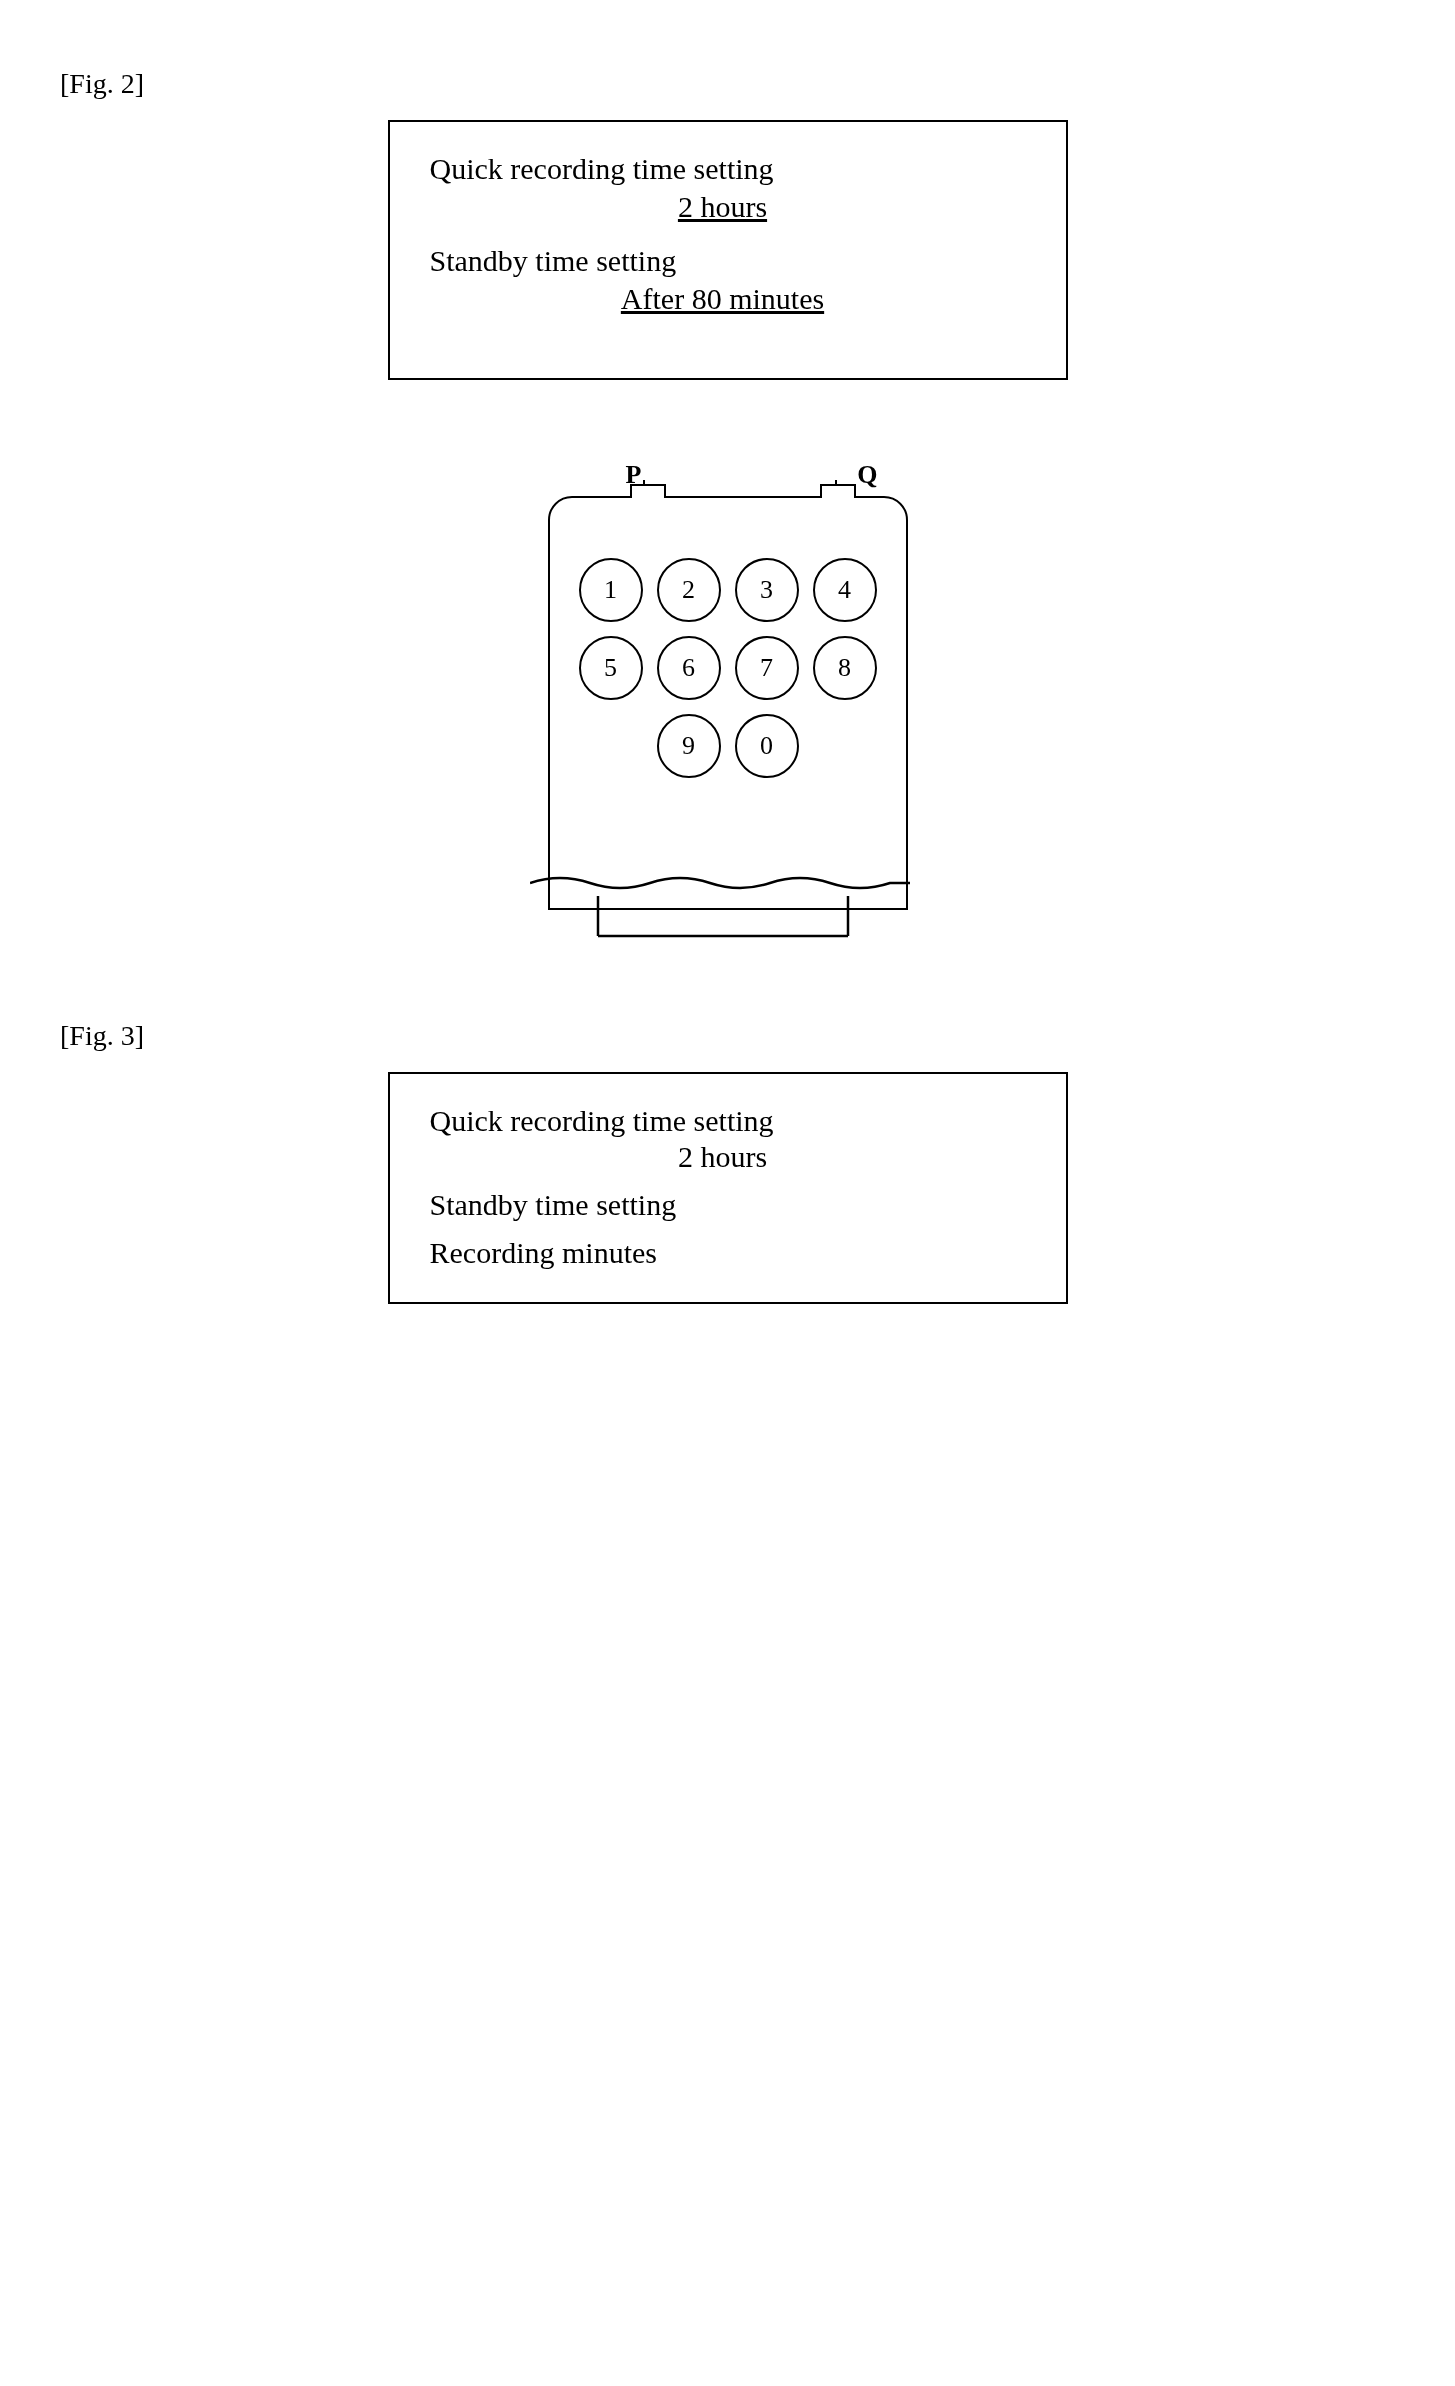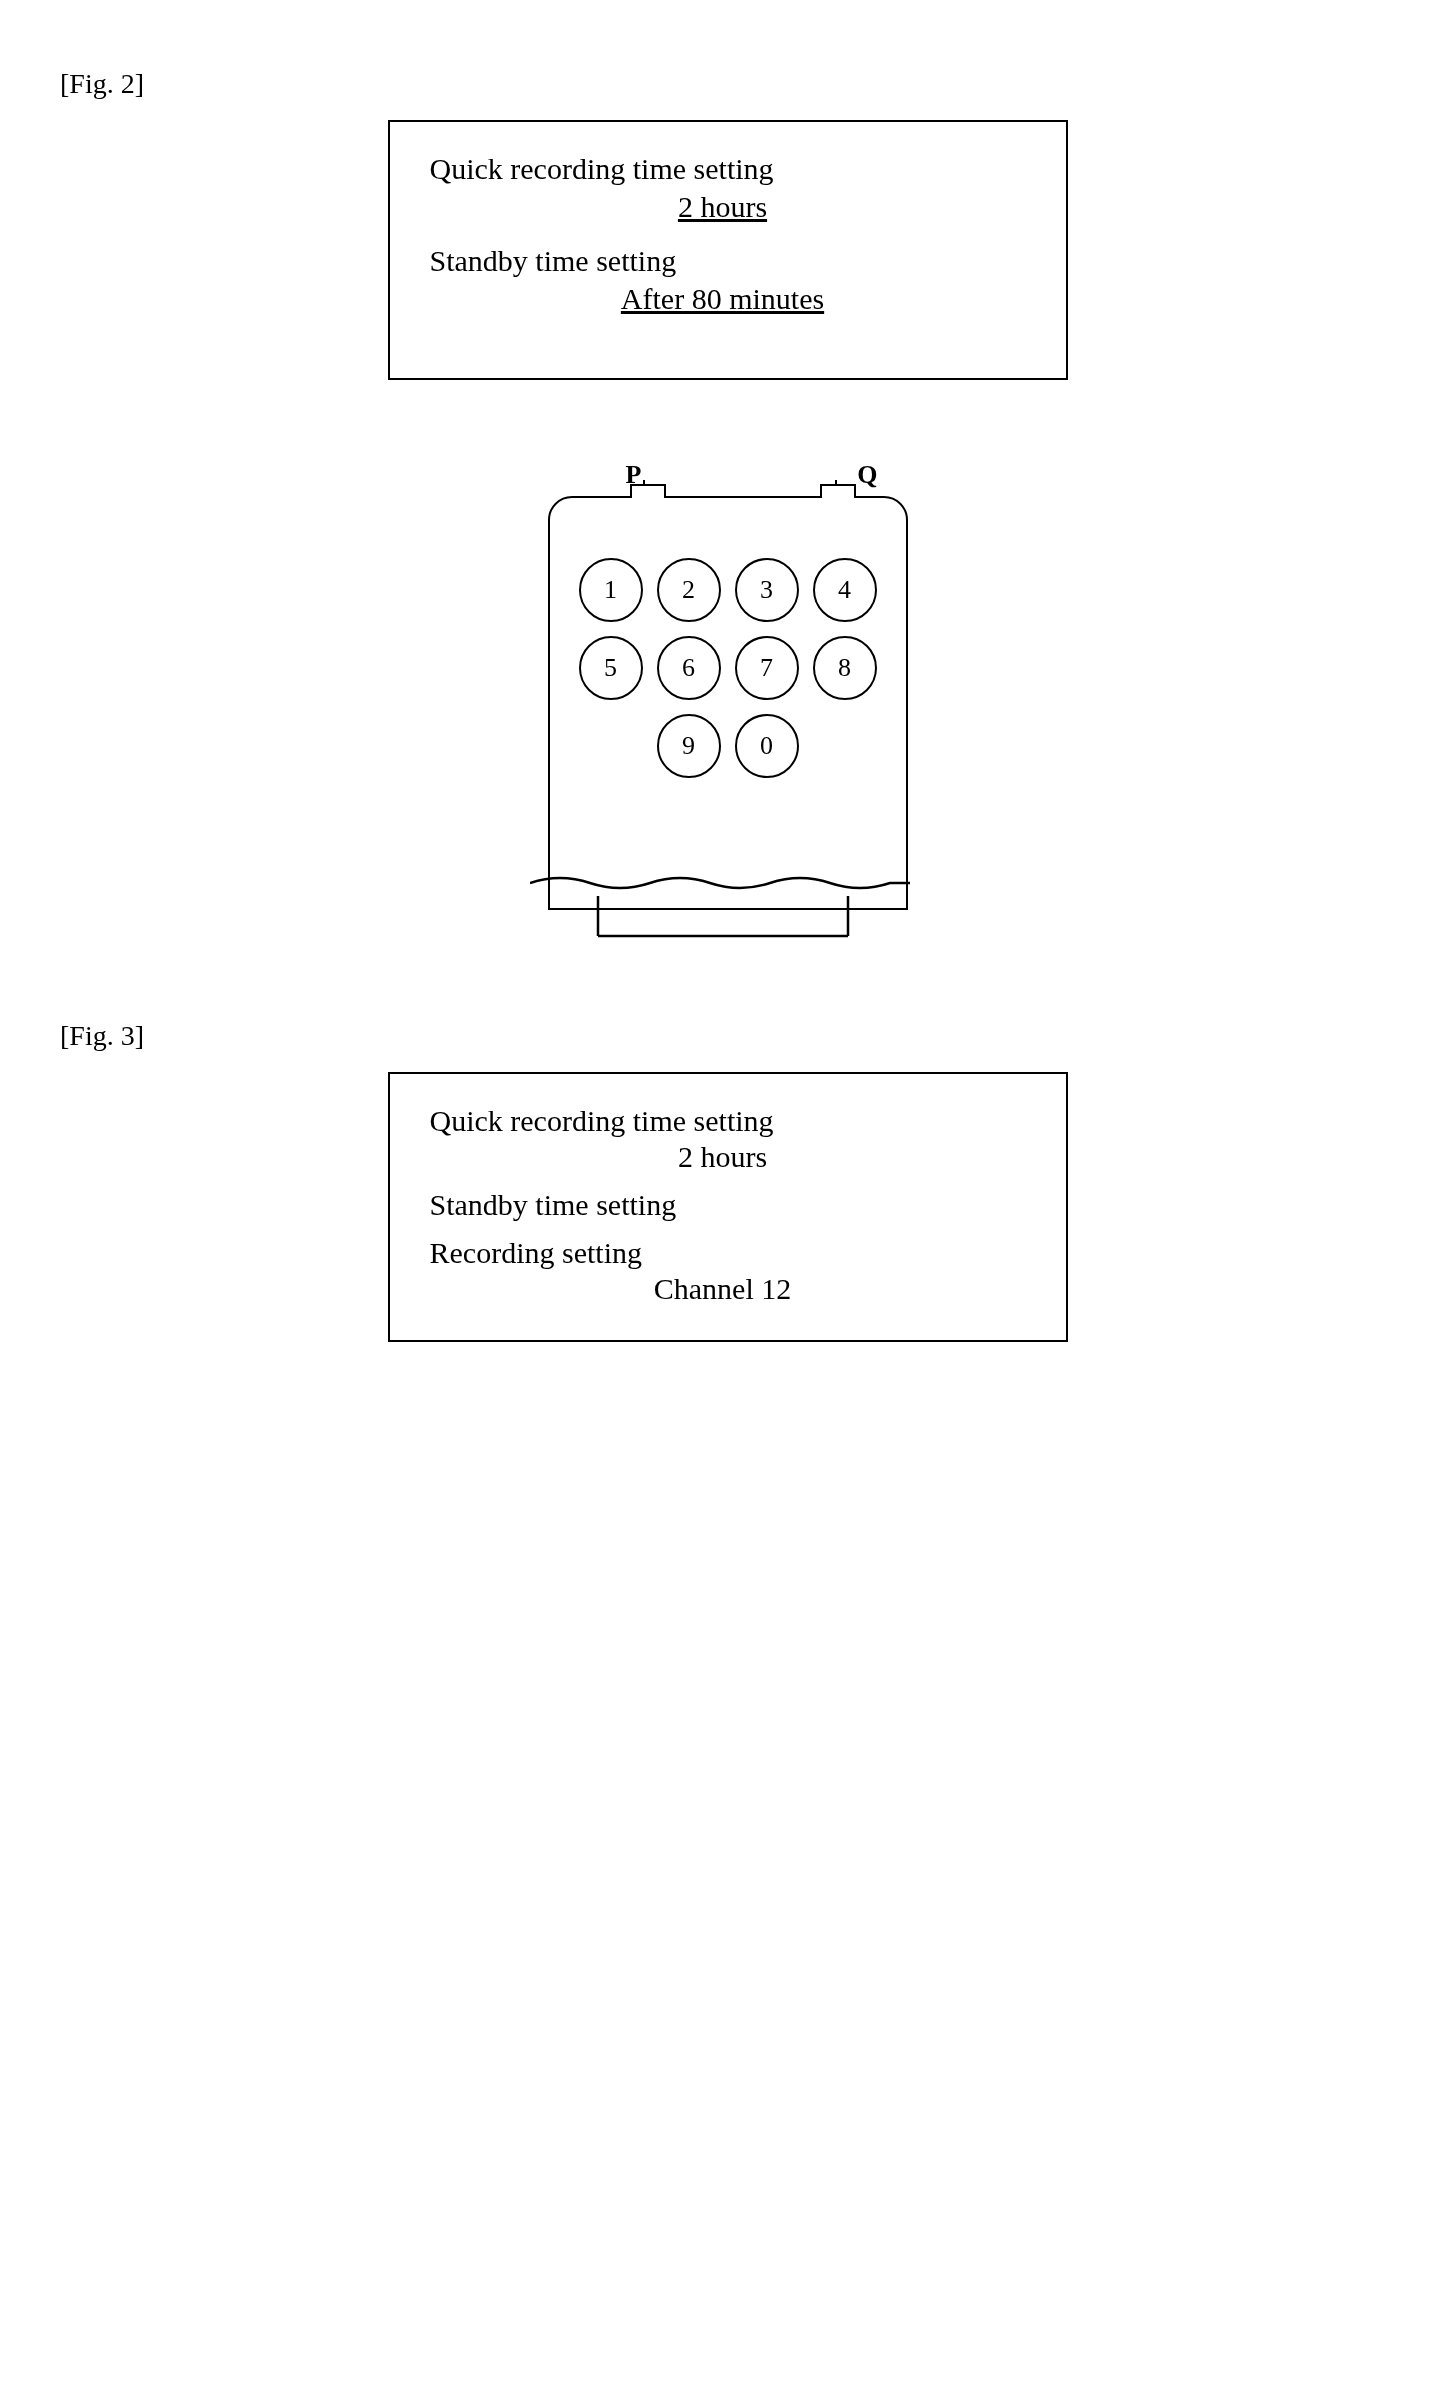--- a/index.html
+++ b/index.html
@@ -248,17 +248,16 @@
   </div>
 </div>
 
 <div>
   <div class="figure-label">[Fig. 3]</div>
   <div class="fig4-container">
     <div class="settings-box4">
       <div class="row-label">Quick recording time setting</div>
       <div class="row-value">2 hours</div>
       <div class="row-label">Standby time setting</div>
-      <div class="row-label">Recording setting</div>
-      <div class="row-value">Channel 12</div>
+      <div class="row-label">Recording minutes</div>
     </div>
   </div>
 </div>
 
 </body></html>

